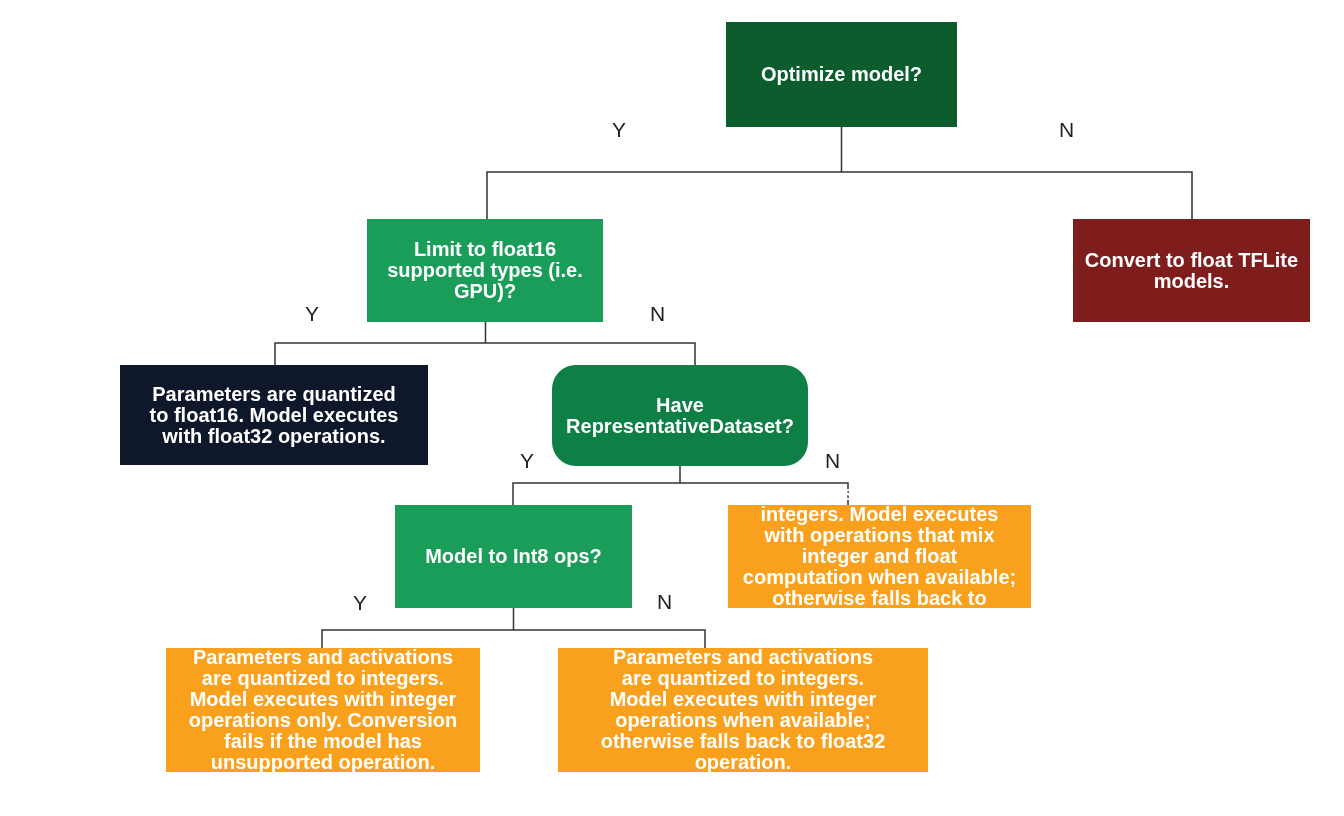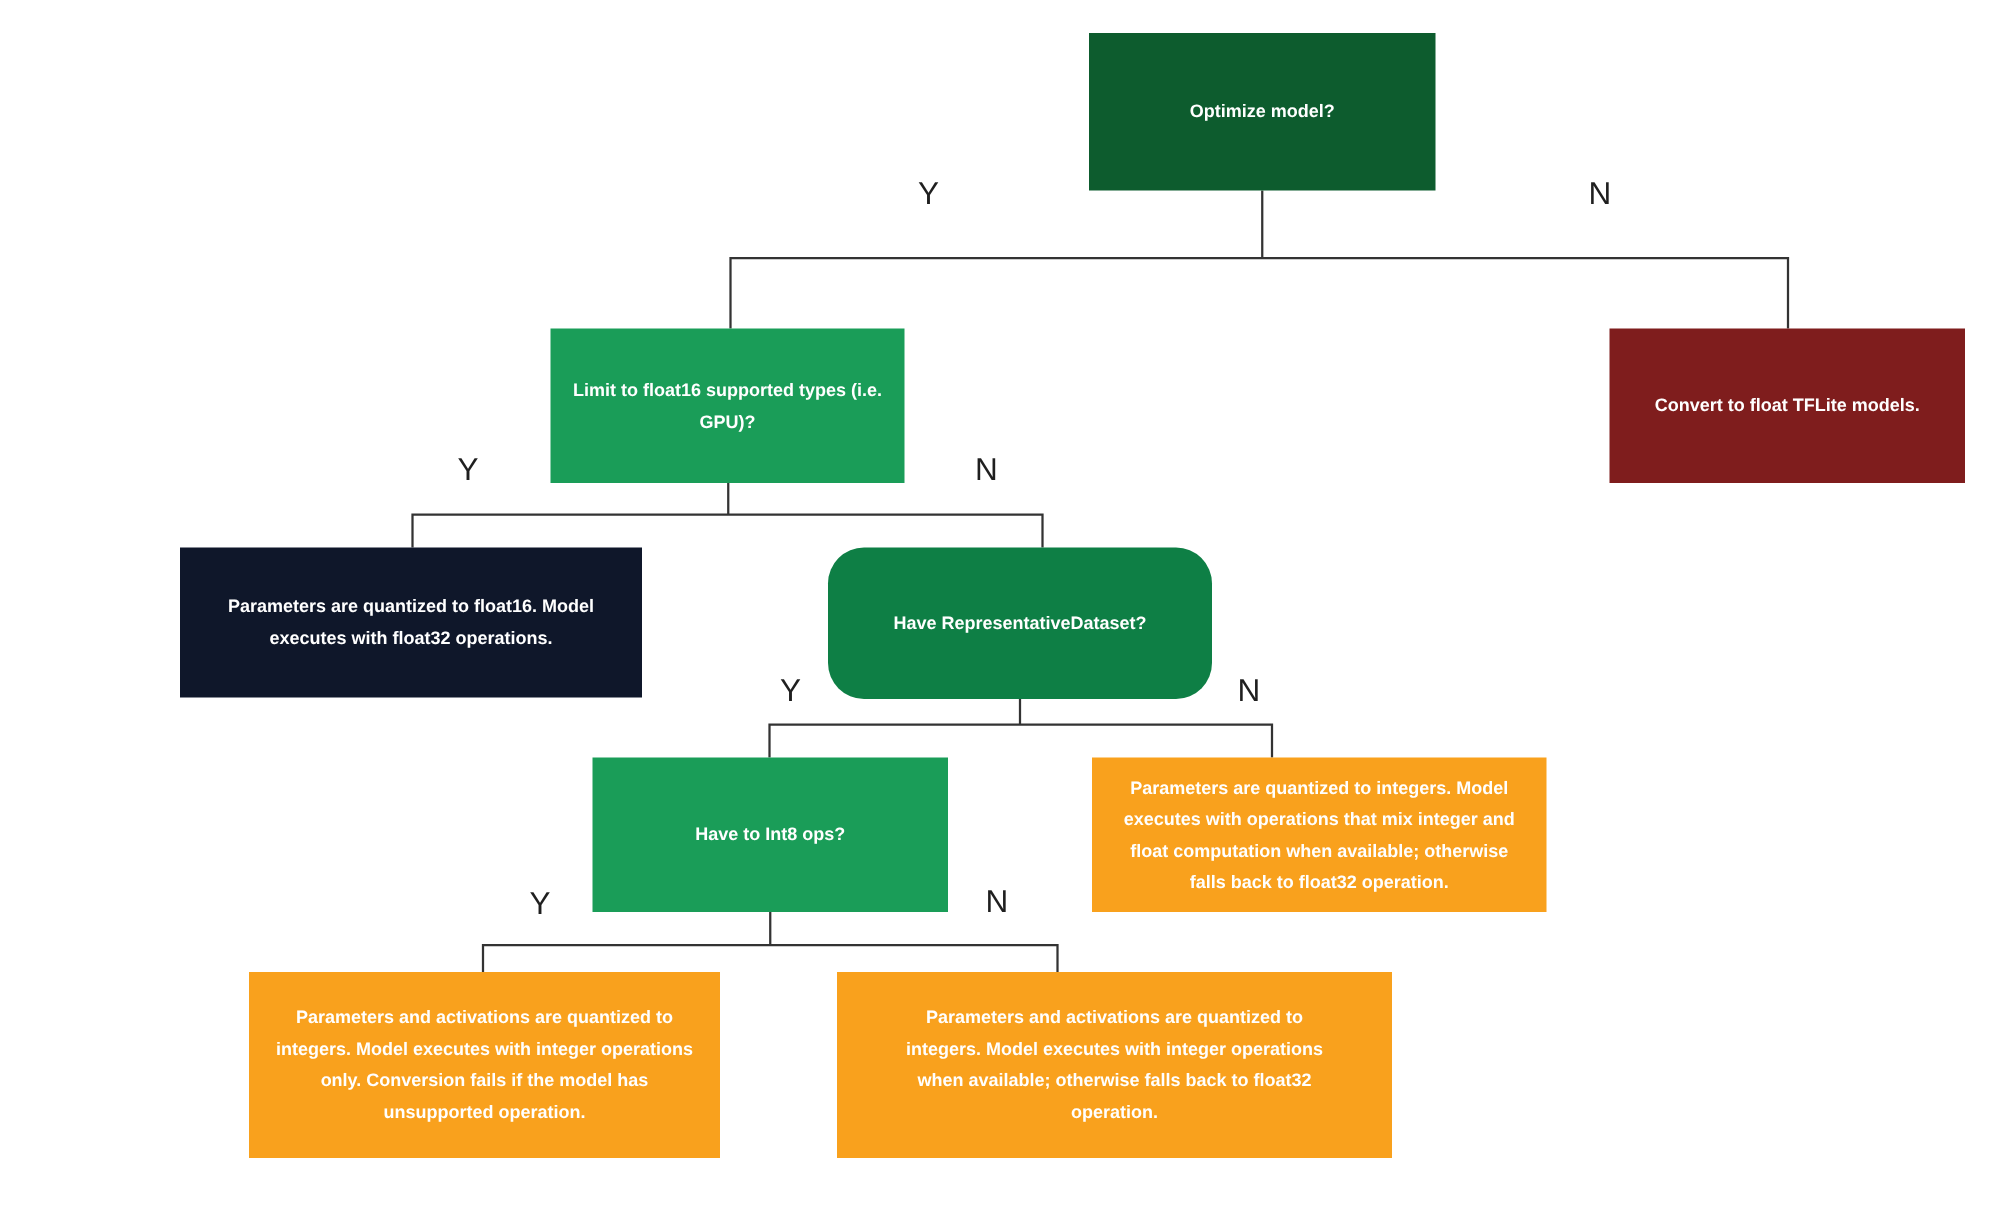--- a/index.html
+++ b/index.html
@@ -24,21 +24,21 @@
     stroke-width: 1.5px;
   }
 
   .node {
     position: absolute;
     display: flex;
     align-items: center;
     justify-content: center;
     text-align: center;
     font-weight: bold;
-    font-size: 12px;
+    font-size: 20px;
     line-height: 21px;
   }
 
   .n-optimize            { left: 726px;  top: 22px;  width: 231px; height: 105px; padding: 0 10px; }
   .n-limit-float16       { left: 367px;  top: 219px; width: 236px; height: 103px; padding: 0 8px; }
   .n-convert-float       { left: 1073px; top: 219px; width: 237px; height: 103px; padding: 0 8px; }
   .n-quant-float16       { left: 120px;  top: 365px; width: 308px; height: 100px; padding: 0 24px; }
   .n-repdataset          { left: 552px;  top: 365px; width: 256px; height: 101px; padding: 0 20px; }
   .n-limit-int8          { left: 395px;  top: 505px; width: 237px; height: 103px; padding: 0 10px; }
   .n-quant-mixed         { left: 728px;  top: 505px; width: 303px; height: 103px; padding: 0 13px; }
@@ -88,21 +88,21 @@
 
   <div class="node n-quant-float16" style="background-color: #0f172a; color: rgb(255, 255, 255);">
     <span>Parameters are quantized to float16. Model executes with float32 operations.</span>
   </div>
 
   <div class="node n-repdataset" style="background-color: rgb(14, 127, 69); color: rgb(255, 255, 255); border-radius: 24px;">
     <span>Have RepresentativeDataset?</span>
   </div>
 
   <div class="node n-limit-int8" style="background-color: rgb(26, 157, 88); color: rgb(255, 255, 255);">
-    <span>Have to Int8 ops?</span>
+    <span>Model to Int8 ops?</span>
   </div>
 
   <div class="node n-quant-mixed" style="background-color: rgb(249, 161, 29); color: rgb(255, 255, 255);">
     <span>Parameters are quantized to integers. Model executes with operations that mix integer and float computation when available; otherwise falls back to float32 operation.</span>
   </div>
 
   <div class="node n-quant-int-only" style="background-color: rgb(249, 161, 29); color: rgb(255, 255, 255);">
     <span>Parameters and activations are quantized to integers. Model executes with integer operations only. Conversion fails if the model has unsupported operation.</span>
   </div>
 

